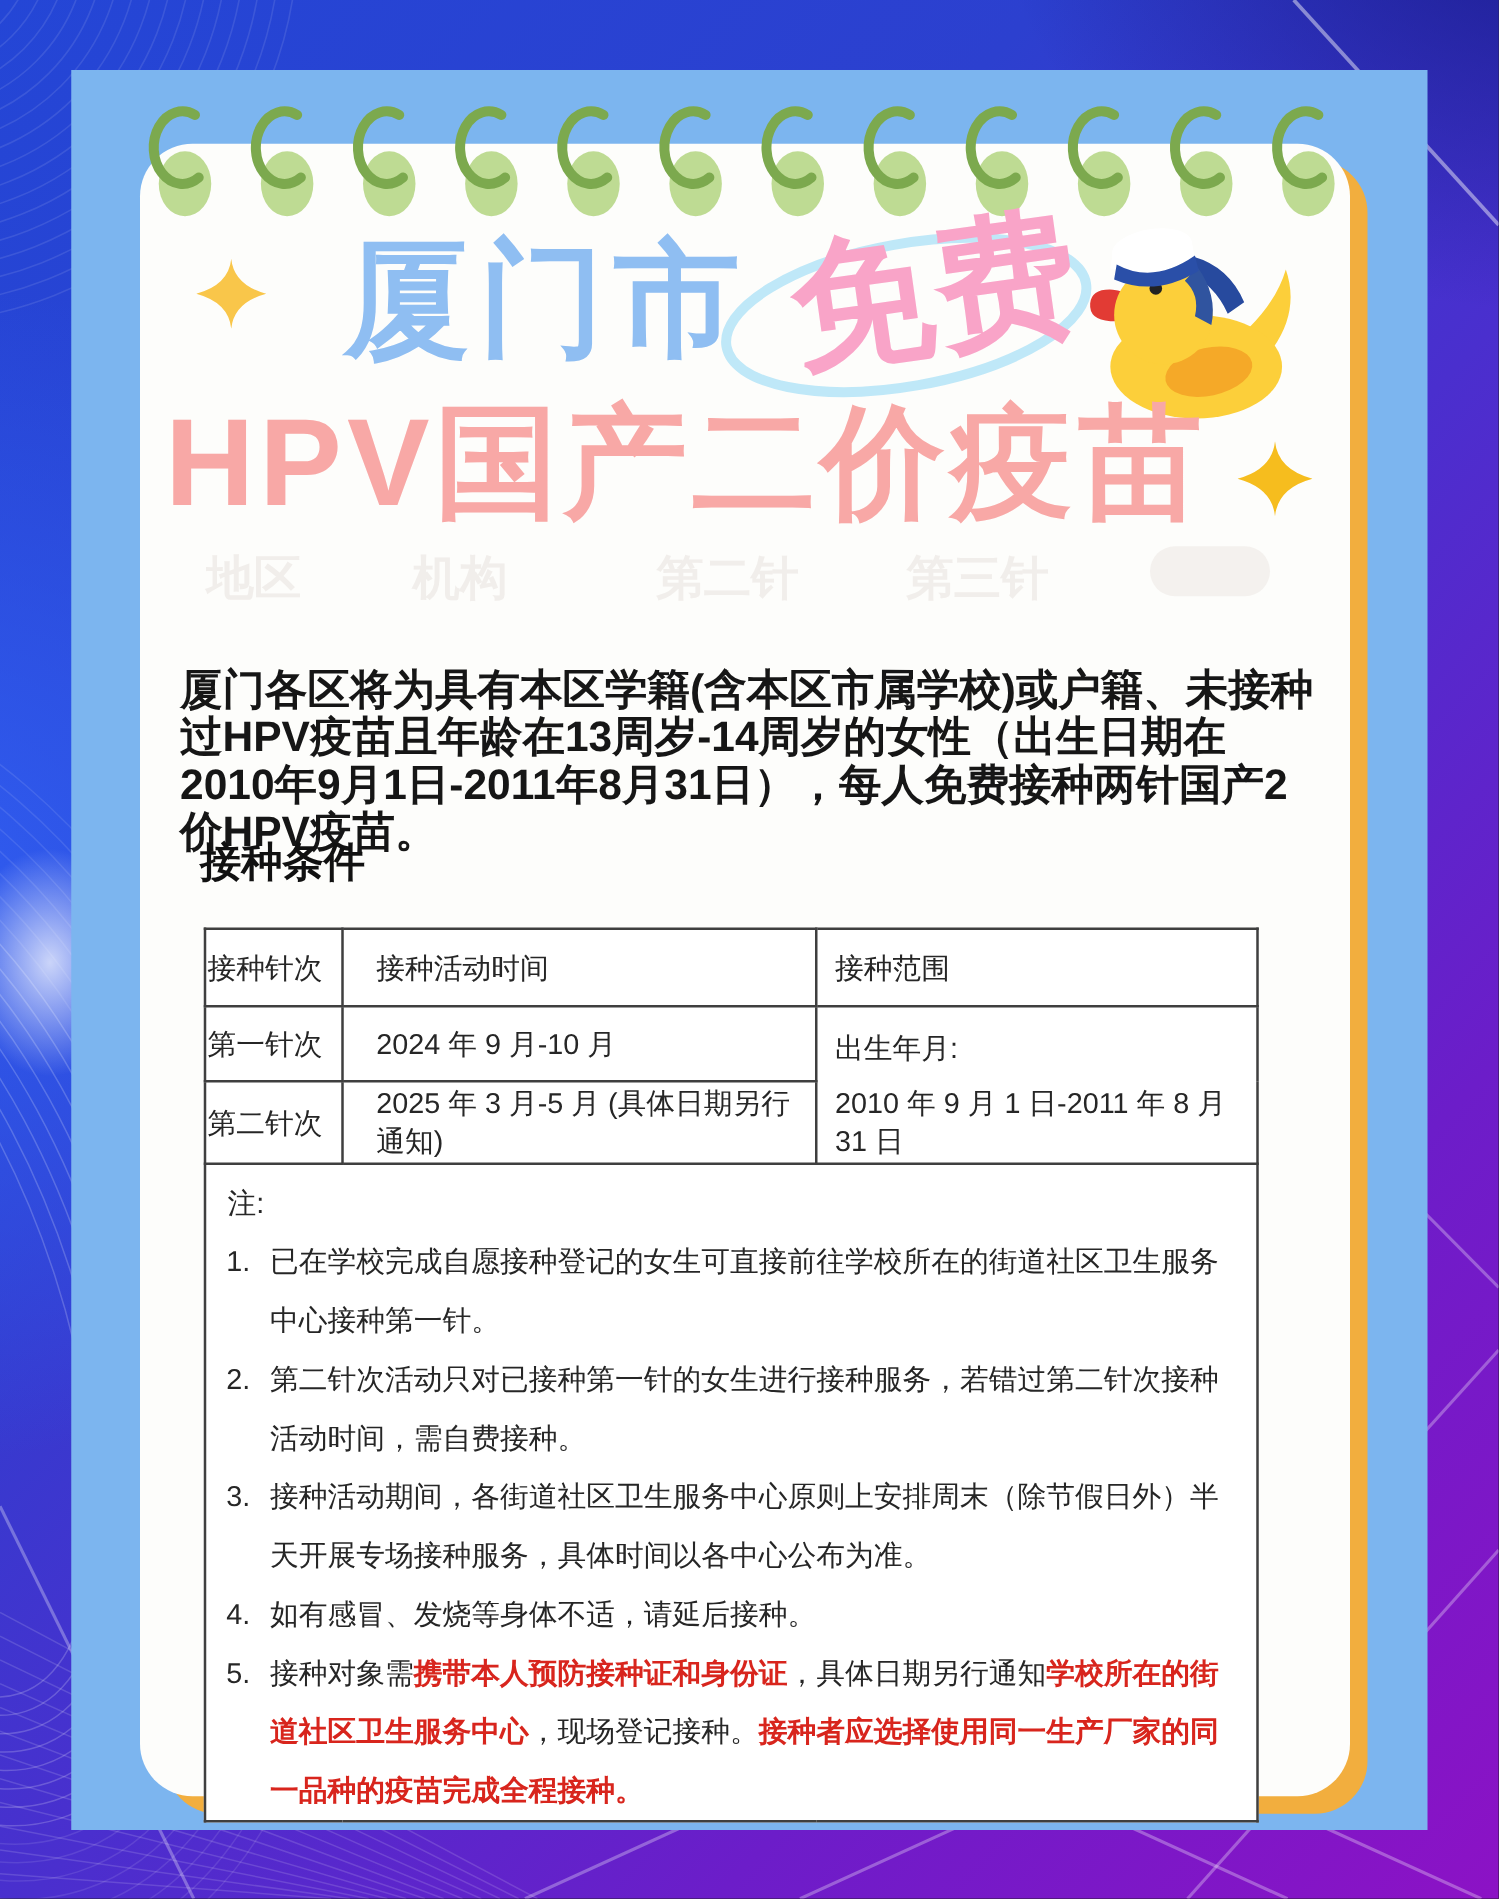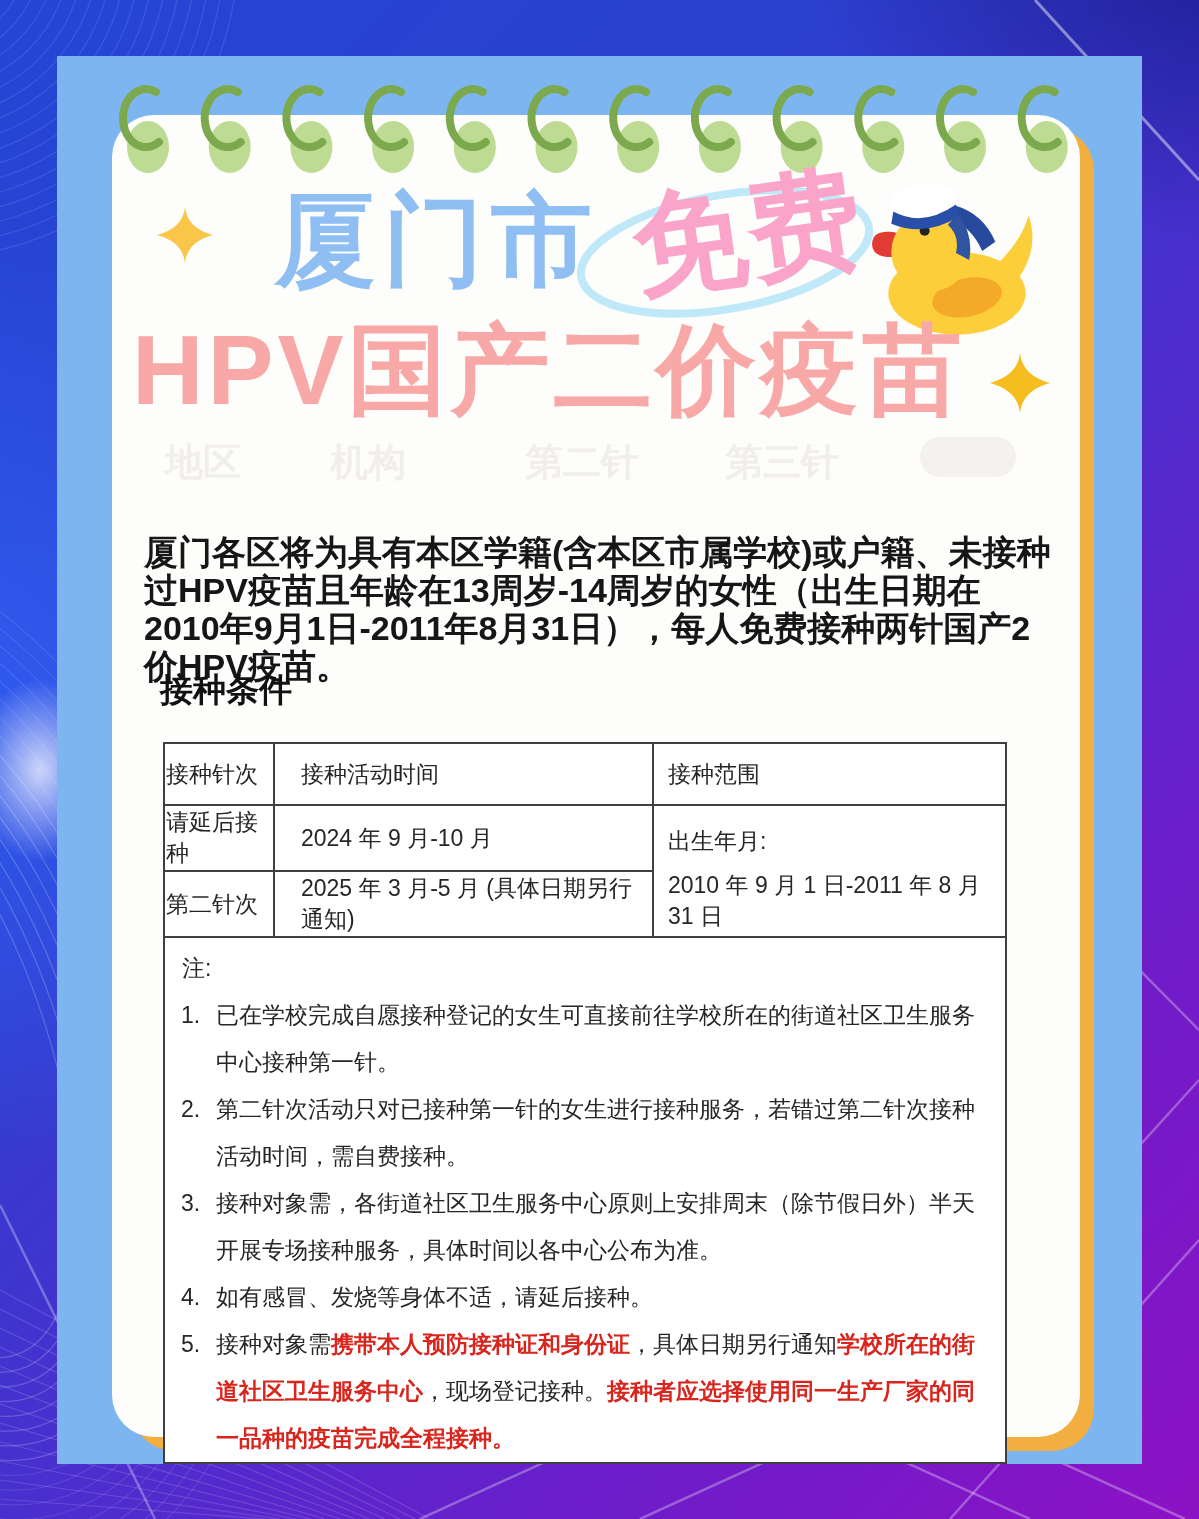--- a/index.html
+++ b/index.html
@@ -192,21 +192,21 @@
             <col class="c2">
             <col class="c3">
           </colgroup>
         <tbody>
             <tr class="hdr">
           <th class="h1">接种针次</th>
           <th class="h2">接种活动时间</th>
           <th class="h3">接种范围</th>
         </tr>
         <tr class="row">
-          <td class="d1">请延后接种</td>
+          <td class="d1">第一针次</td>
           <td class="d2">2024 年 9 月-10 月</td>
           <td class="scope" rowspan="2">
             <div class="scope-line">出生年月:</div>
             <div class="scope-line">2010 年 9 月 1 日-2011 年 8 月 31 日</div>
           </td>
         </tr>
         <tr class="row">
           <td class="d1">第二针次</td>
           <td class="d2">2025 年 3 月-5 月 (具体日期另行通知)</td>
         </tr>
@@ -216,21 +216,21 @@
           <div class="note-item">
                   <span class="note-num">1.</span>
                   <span class="note-text"><span>已在学校完成自愿接种登记的女生可直接前往学校所在的街道社区卫生服务中心接种第一针。</span></span>
                 </div>
                 <div class="note-item">
                   <span class="note-num">2.</span>
                   <span class="note-text"><span>第二针次活动只对已接种第一针的女生进行接种服务，若错过第二针次接种活动时间，需自费接种。</span></span>
                 </div>
                 <div class="note-item">
                   <span class="note-num">3.</span>
-                  <span class="note-text"><span>接种对象需，各街道社区卫生服务中心原则上安排周末（除节假日外）半天开展专场接种服务，具体时间以各中心公布为准。</span></span>
+                  <span class="note-text"><span>接种活动期间，各街道社区卫生服务中心原则上安排周末（除节假日外）半天开展专场接种服务，具体时间以各中心公布为准。</span></span>
                 </div>
                 <div class="note-item">
                   <span class="note-num">4.</span>
                   <span class="note-text"><span>如有感冒、发烧等身体不适，请延后接种。</span></span>
                 </div>
                 <div class="note-item">
                   <span class="note-num">5.</span>
                   <span class="note-text"><span>接种对象需</span><span class="red" style="color: rgb(216, 37, 29); text-align: right;">携带本人预防接种证和身份证</span><span>，具体日期另行通知</span><span class="red" style="color: rgb(216, 37, 29);">学校所在的街道社区卫生服务中心</span><span>，现场登记接种。</span><span class="red" style="color: rgb(216, 37, 29);">接种者应选择使用同一生产厂家的同一品种的疫苗完成全程接种。</span></span>
                 </div>
               </td>

